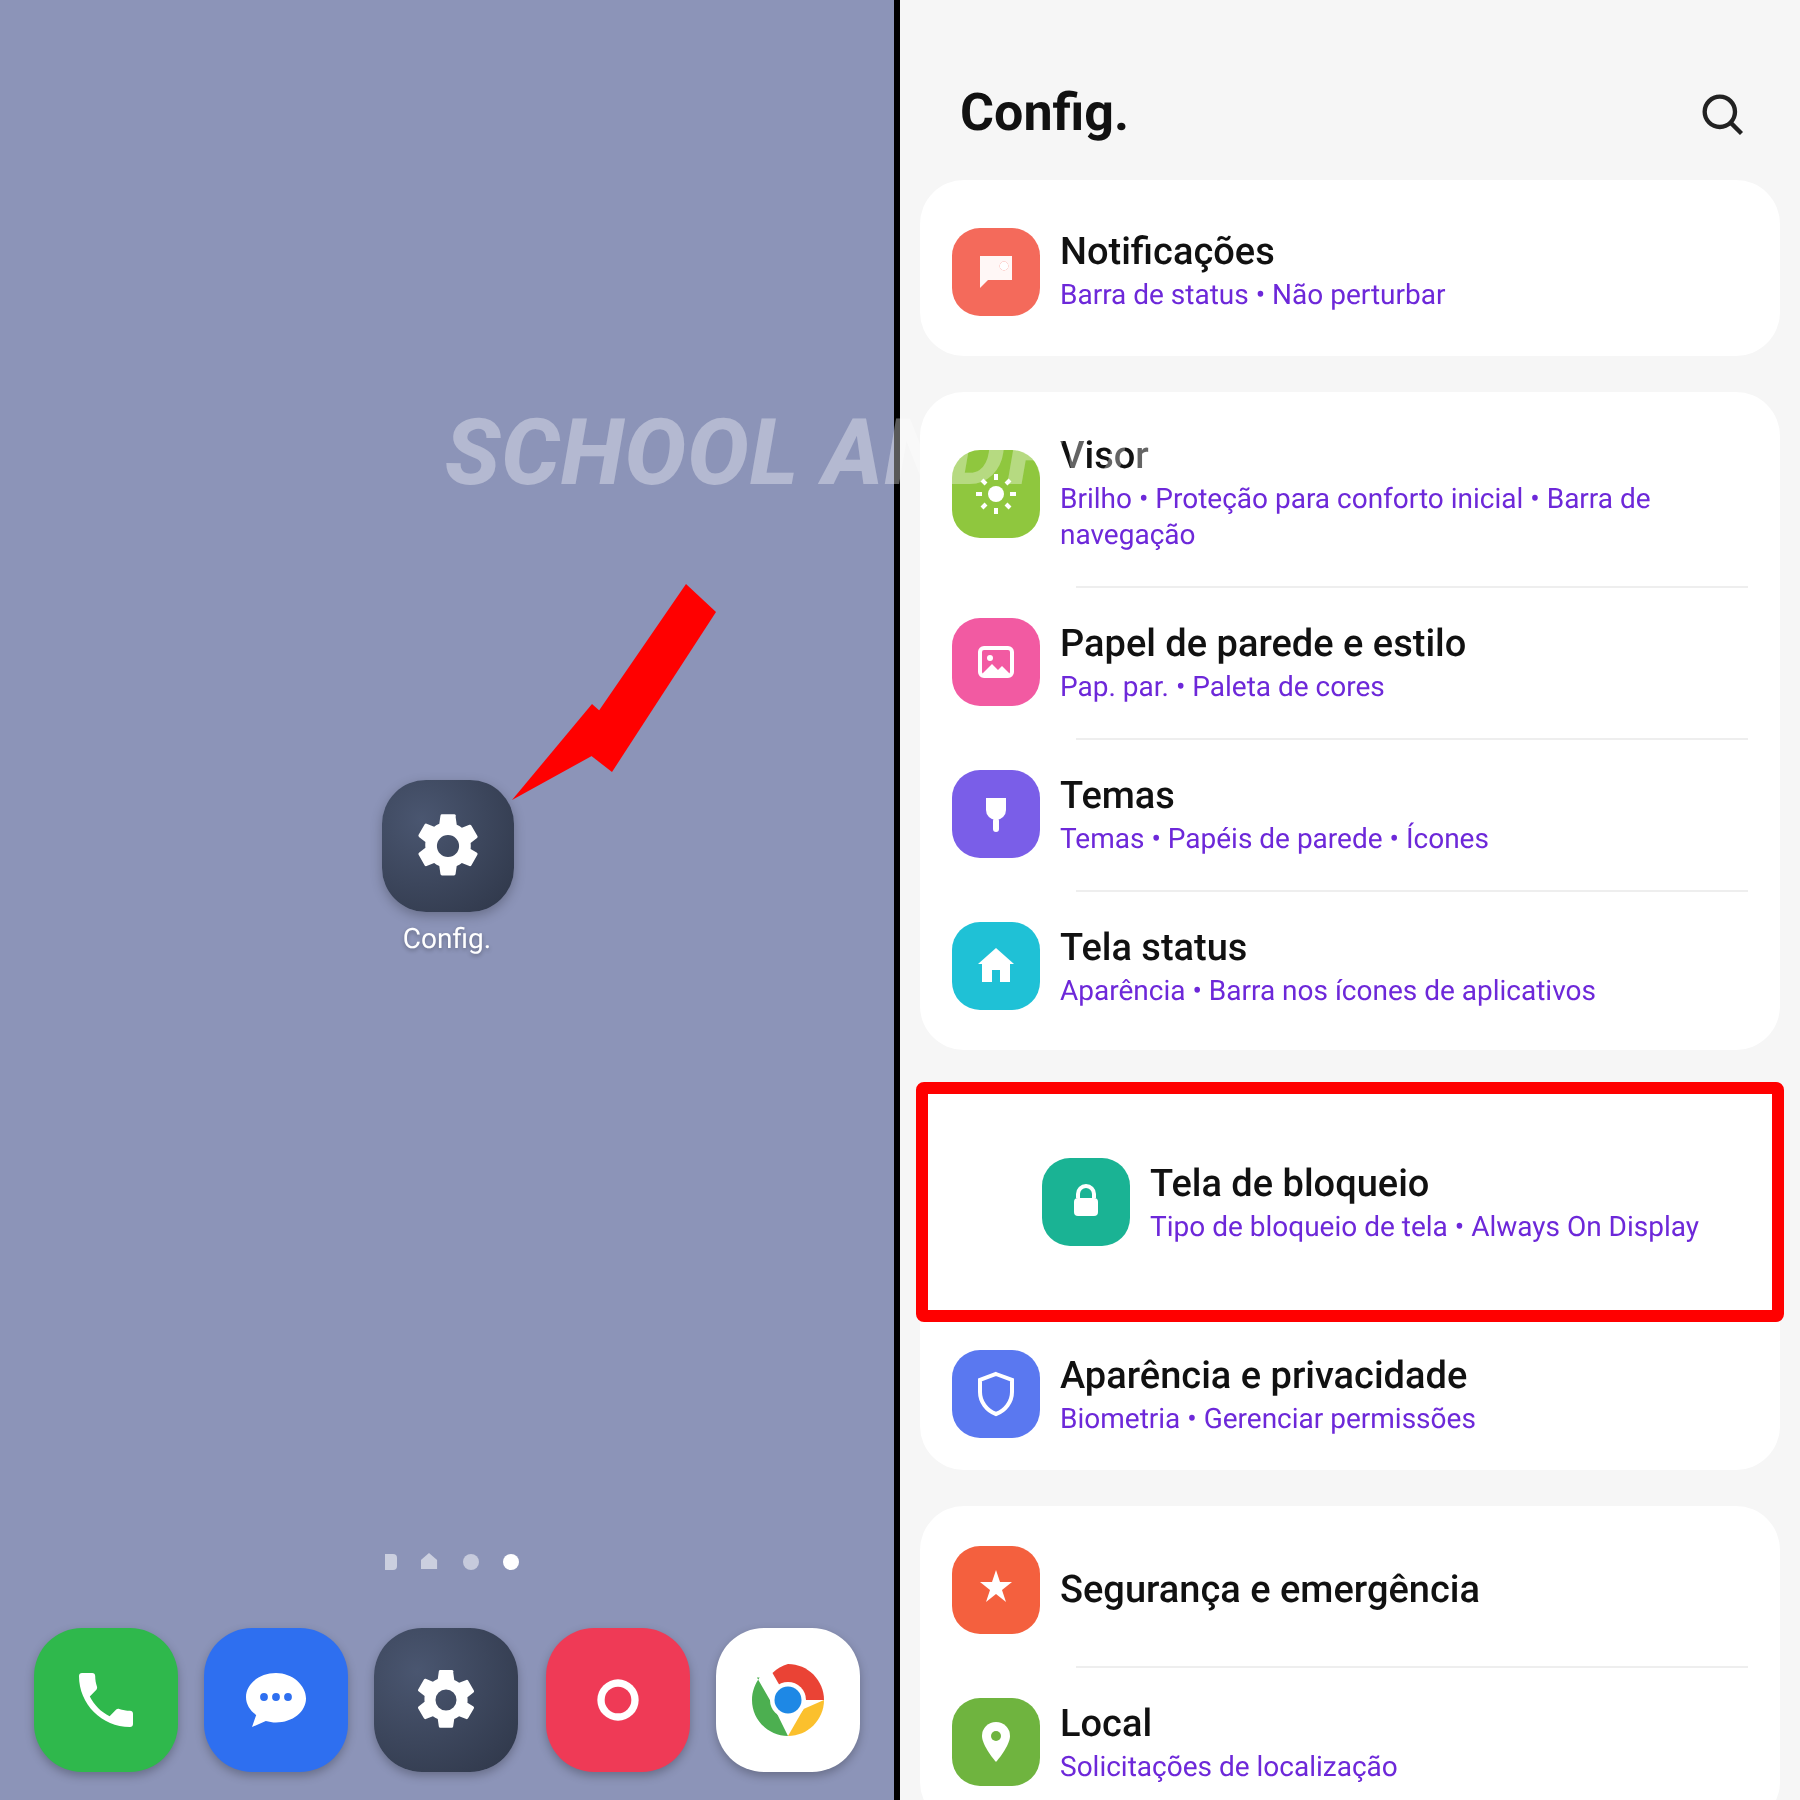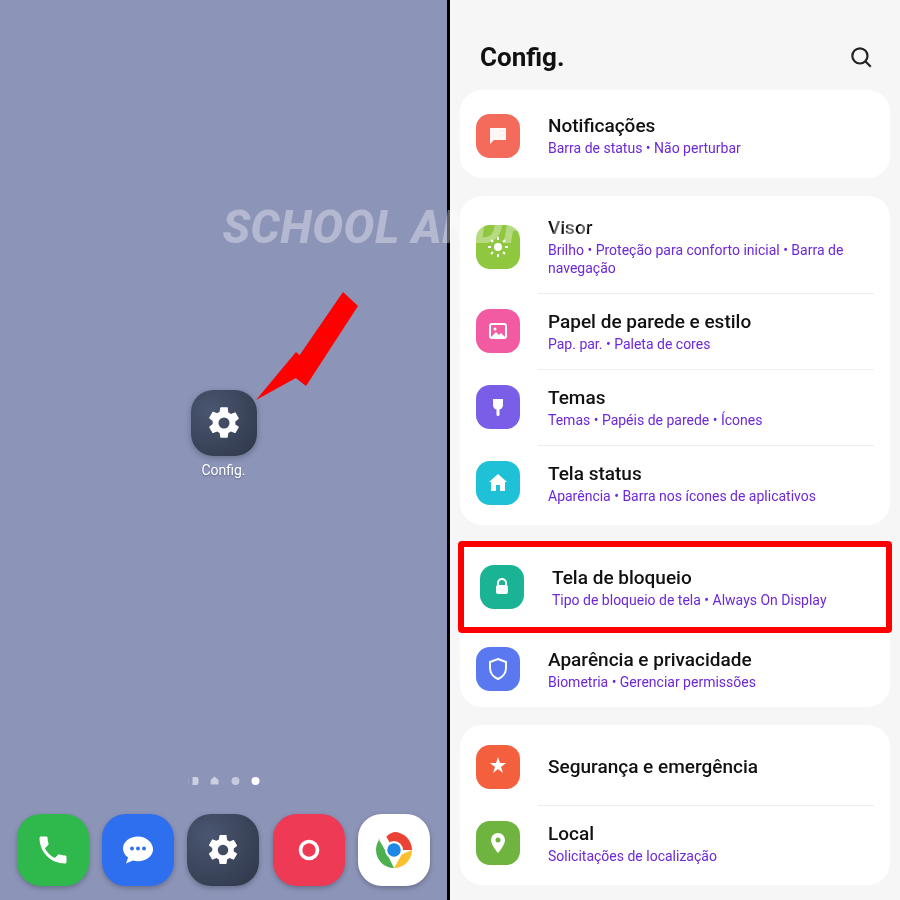--- a/index.html
+++ b/index.html
@@ -139,21 +139,21 @@
   .settings-card {
     background: #fff;
     border-radius: 22px;
     padding: 4px 0;
     margin-bottom: 18px;
   }
   .settings-item {
     display: flex;
     align-items: center;
     padding: 16px 16px;
-    gap: 28px;
+    gap: 10px;
     position: relative;
   }
   .settings-item + .settings-item::before {
     content: "";
     position: absolute;
     top: 0;
     left: 78px;
     right: 16px;
     height: 1px;
     background: #eee;
@@ -348,21 +348,21 @@
         </div>
         <div class="item-text">
           <div class="item-title">Tela status</div>
           <div class="item-sub">Aparência  •  Barra nos ícones de aplicativos</div>
         </div>
       </div>
     </div>
 
     <div class="settings-card" style="padding:0;">
       <div class="highlight-box">
-        <div class="settings-item" style="padding:18px 16px;">
+        <div class="settings-item" style="padding:32px 16px;margin-left:41px;">
           <div class="item-icon icon-lock">
             <svg width="24" height="24" viewBox="0 0 24 24" fill="#fff">
                 <rect x="6" y="10" width="12" height="9" rx="2"></rect>
                 <path d="M8 10V8a4 4 0 0 1 8 0v2" fill="none" stroke="#fff" stroke-width="2"></path>
               </svg>
           </div>
           <div class="item-text">
             <div class="item-title">Tela de bloqueio</div>
             <div class="item-sub">Tipo de bloqueio de tela  •  Always On Display</div>
           </div>

